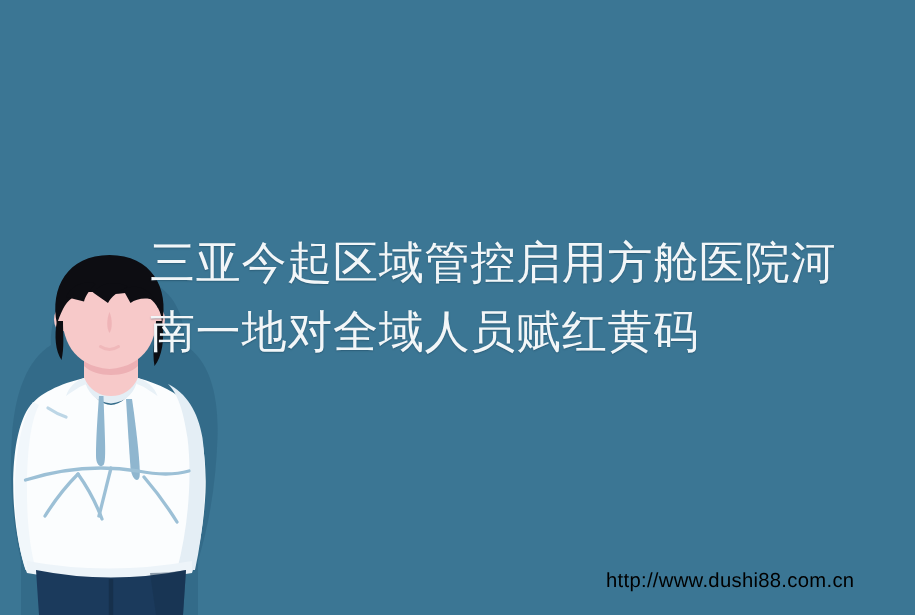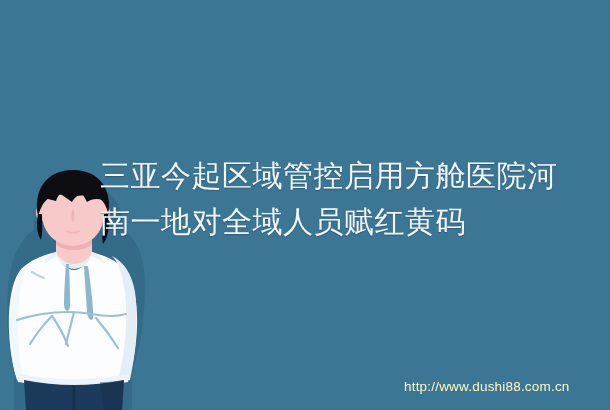--- a/index.html
+++ b/index.html
@@ -33,21 +33,21 @@
     margin-top: 12px;
   }
 
   
   #watermark {
     position: absolute;
     left: 404px;
     top: 378px;
     font-size: 13.5px;
     line-height: 17px;
-    color: #fef9c3;
+    color: #000000;
     letter-spacing: .2px;
   }
 
   
   #figure {
     position: absolute;
     left: 0px;
     top: 168px;
     width: 150px;
     height: 242px;

